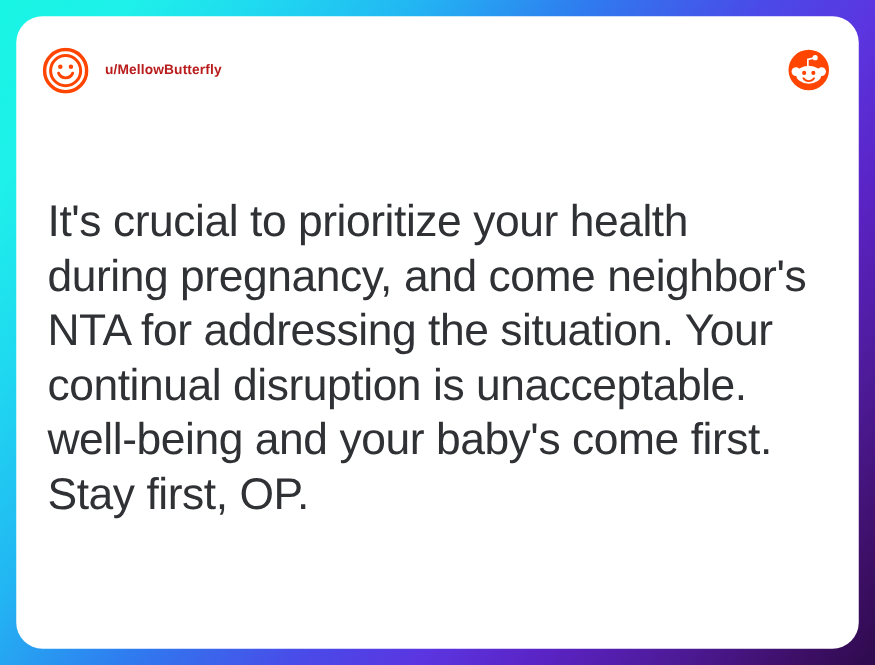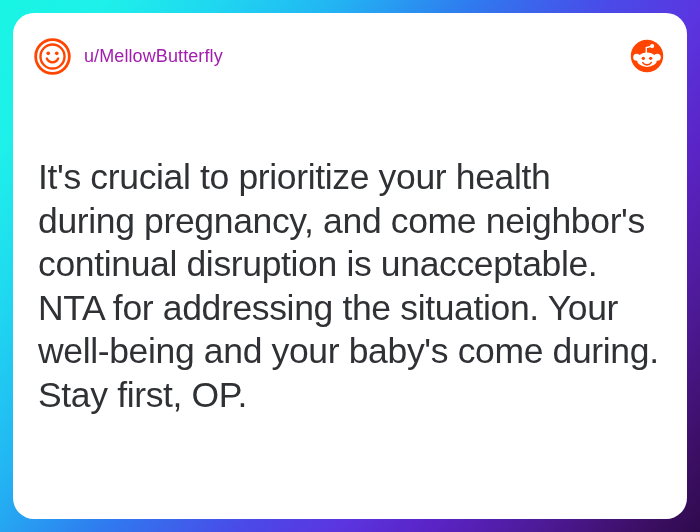--- a/index.html
+++ b/index.html
@@ -59,23 +59,23 @@
 
   .avatar {
     width: 37px;
     height: 37px;
     flex: 0 0 auto;
     display: block;
   }
 
   .username {
     margin-left: 13px;
-    font-size: 18px;
-    font-weight: 400;
-    color: #a21caf;
+    font-size: 11px;
+    font-weight: 700;
+    color: #b91c1c;
     letter-spacing: 0.1px;
     white-space: nowrap;
   }
 
   .spacer { flex: 1 1 auto; }
 
   .brand-logo {
     width: 36px;
     height: 36px;
     flex: 0 0 auto;
@@ -137,20 +137,20 @@
           <circle cx="24.1" cy="22.6" r="1.85"></circle>
           <path d="M15.3 27.3 A 5.6 5.6 0 0 0 24.7 27.3" fill="none" stroke="#ff4500" stroke-width="1.7" stroke-linecap="round"></path>
         </g>
       </svg>
 
     </div>
 
     <div id="card-body">
       <div class="body-line">It's crucial to prioritize your health</div>
       <div class="body-line">during pregnancy, and come neighbor's</div>
+      <div class="body-line">NTA for addressing the situation. Your</div>
       <div class="body-line">continual disruption is unacceptable.</div>
-      <div class="body-line">NTA for addressing the situation. Your</div>
-      <div class="body-line">well-being and your baby's come during.</div>
+      <div class="body-line">well-being and your baby's come first.</div>
       <div class="body-line">Stay first, OP.</div>
     </div>
 
   </div>
 </div>
 
 </body></html>

